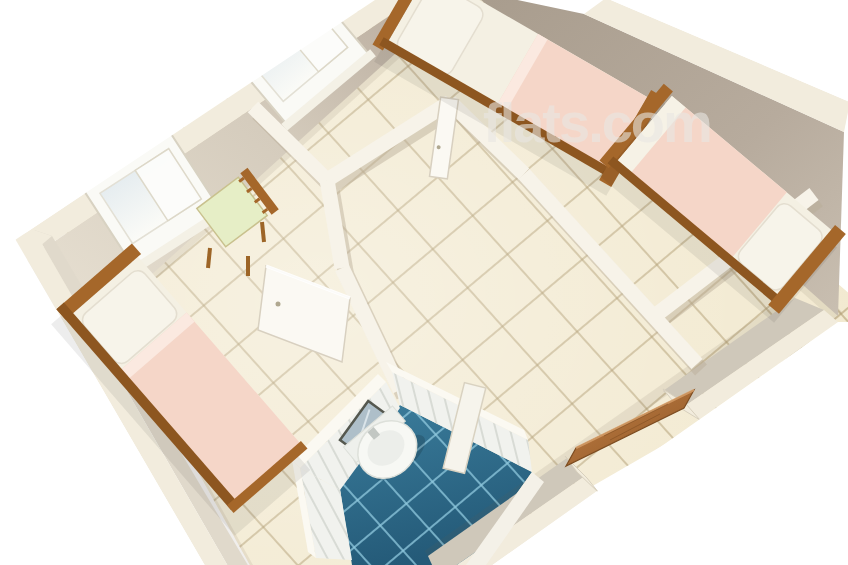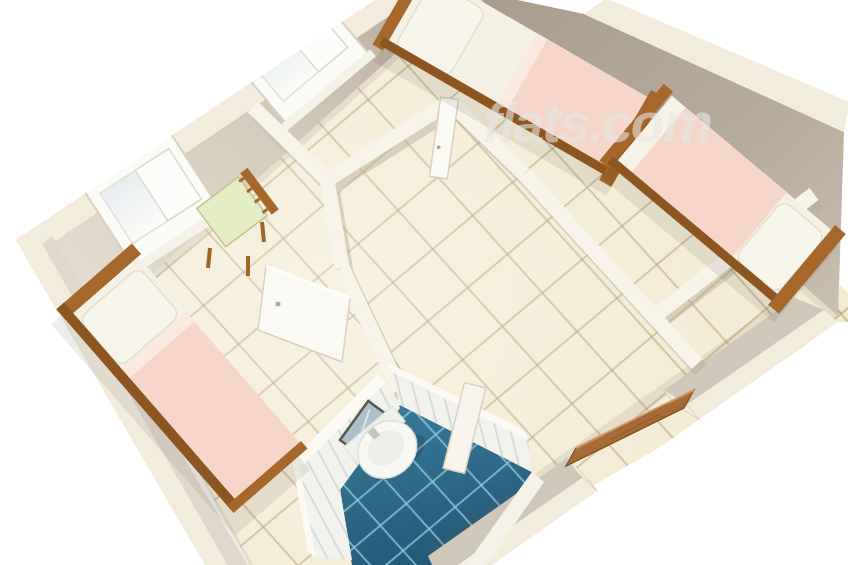--- a/index.html
+++ b/index.html
@@ -1,16 +1,16 @@
 <!DOCTYPE html>
 <html style="--background: #ffffff; --wall-top: #f2ecdd; --wall-face-dark: #b3a697; --wall-face-light: #e6dfd2; --floor-tile: #f2e9cf; --tile-grout: #a6905f; --bathroom-floor: #30708f; --bathroom-grout: #8fc8dd; --bath-wall-tile: #f1f2ee; --blanket-pink: #f5d6c8; --linen-white: #f4f0e3; --wood: #a5672a; --wood-dark: #8d5620; --door-wood: #a96a33; --interior-wall: #f7f3e9; --seat-green: #e6eec6; --mirror-glass: #aebfc9; --watermark-gray: #e9e7e3;"><head>
 <meta charset="utf-8">
 <style>
   html,body{margin:0;padding:0;background:#fff;}
-  .stage{position:relative;width:848px;height:565px;overflow:hidden;background:var(--background,#fff);font-style:italic;}
+  .stage{position:relative;width:848px;height:565px;overflow:hidden;background:var(--background,#fff);}
   svg{display:block;}
   text.wm{
     font-family:"Liberation Sans","DejaVu Sans",sans-serif;
     font-weight:bold;
     letter-spacing:-2px;
   }
 </style>
 </head>
 <body>
 

